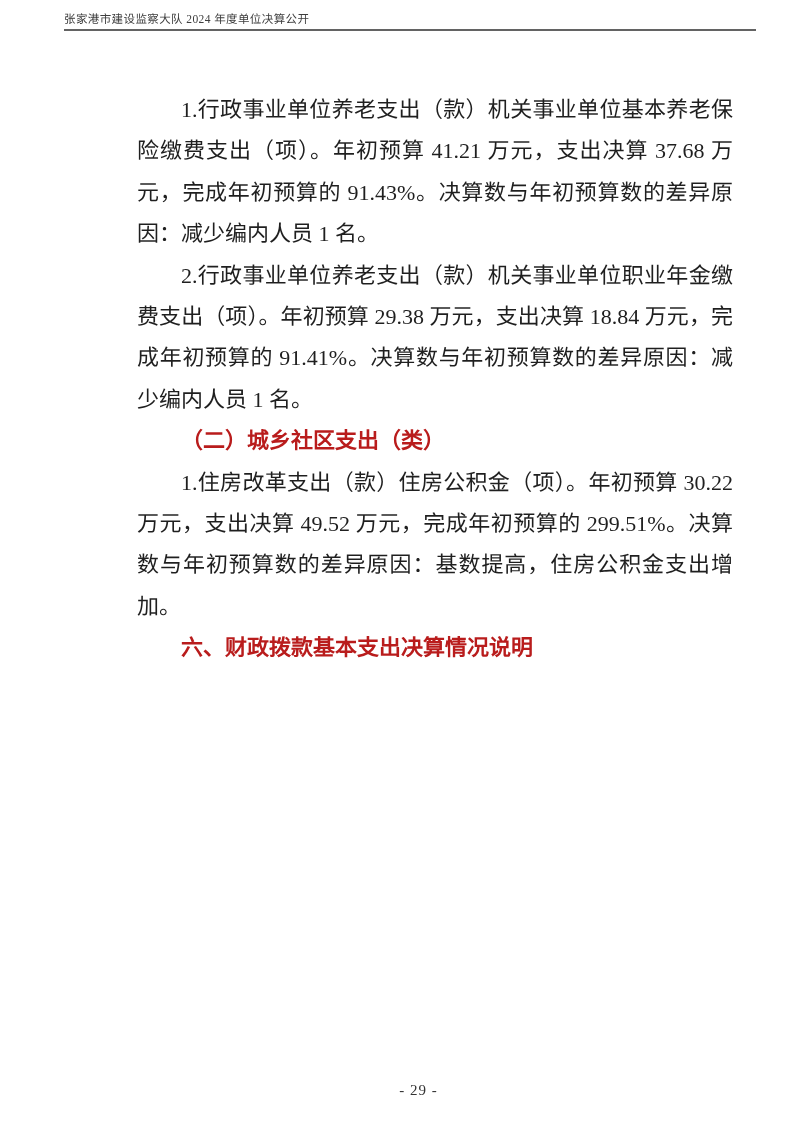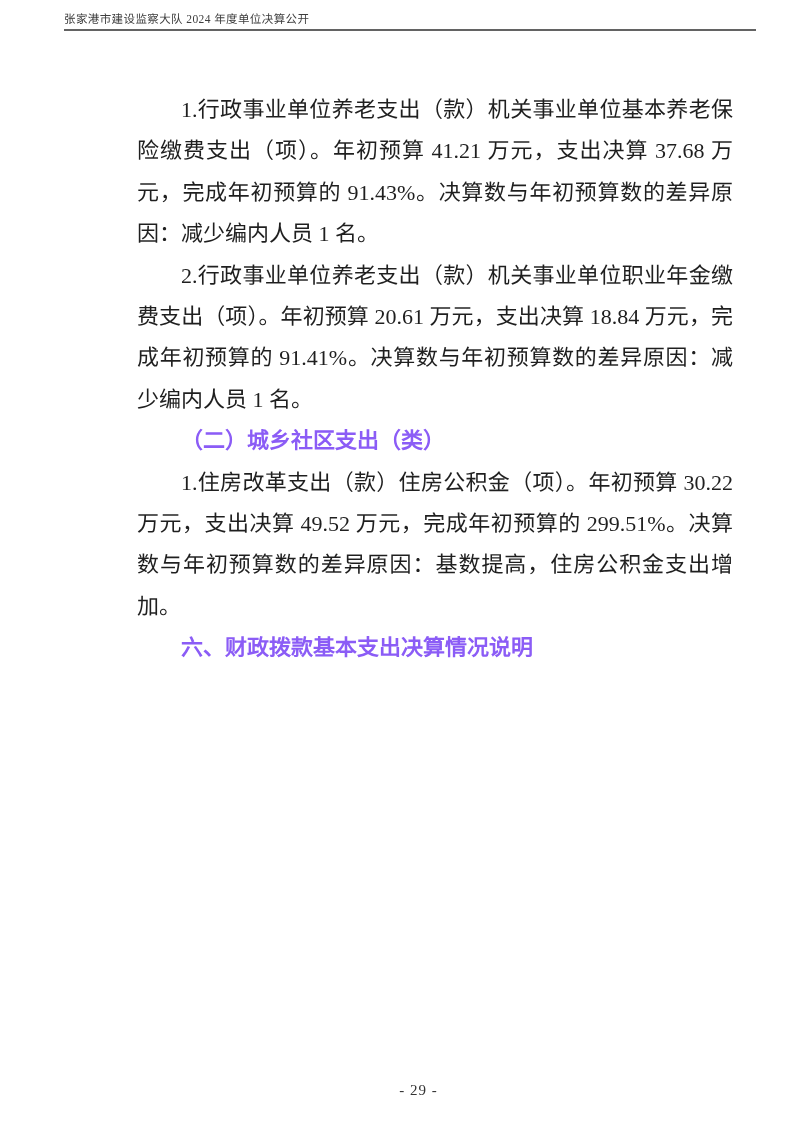--- a/index.html
+++ b/index.html
@@ -47,21 +47,21 @@
     text-indent: 2em;
     text-align: justify;
     text-justify: inter-character;
     word-break: break-all;
   }
   .heading-sub,
   .heading-main {
     font-family: "Liberation Sans", "DejaVu Sans", sans-serif;
     font-weight: bold;
     text-align: left !important;
-    color: #8b5cf6;
+    color: #b91c1c;
   }
   .footer {
     position: absolute;
     top: 1081px;
     left: 12px;
     right: 0;
     text-align: center;
   }
   .page-number {
     font-size: 15px;
@@ -73,21 +73,21 @@
 <body>
 
 <div class="page">
 
   <div class="header">
     <div class="header-title">张家港市建设监察大队 2024 年度单位决算公开</div>
   </div>
 
   <div class="content">
     <p class="para">1.行政事业单位养老支出（款）机关事业单位基本养老保险缴费支出（项）。年初预算 41.21 万元，支出决算 37.68 万元，完成年初预算的 91.43%。决算数与年初预算数的差异原因：减少编内人员 1 名。</p>
-    <p class="para">2.行政事业单位养老支出（款）机关事业单位职业年金缴费支出（项）。年初预算 20.61 万元，支出决算 18.84 万元，完成年初预算的 91.41%。决算数与年初预算数的差异原因：减少编内人员 1 名。</p>
+    <p class="para">2.行政事业单位养老支出（款）机关事业单位职业年金缴费支出（项）。年初预算 29.38 万元，支出决算 18.84 万元，完成年初预算的 91.41%。决算数与年初预算数的差异原因：减少编内人员 1 名。</p>
     <p class="heading-sub">（二）城乡社区支出（类）</p>
     <p class="para">1.住房改革支出（款）住房公积金（项）。年初预算 30.22 万元，支出决算 49.52 万元，完成年初预算的 299.51%。决算数与年初预算数的差异原因：基数提高，住房公积金支出增加。</p>
     <p class="heading-main">六、财政拨款基本支出决算情况说明</p>
   </div>
 
   <div class="footer">
     <span class="page-number">- 29 -</span>
   </div>
 
 </div>

